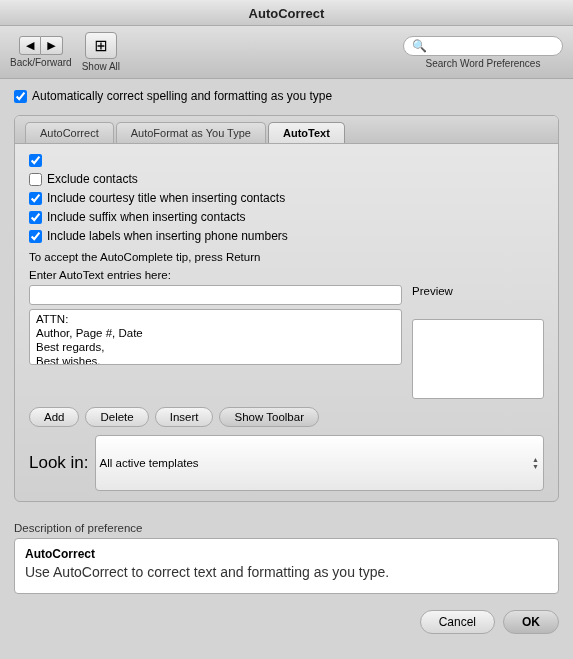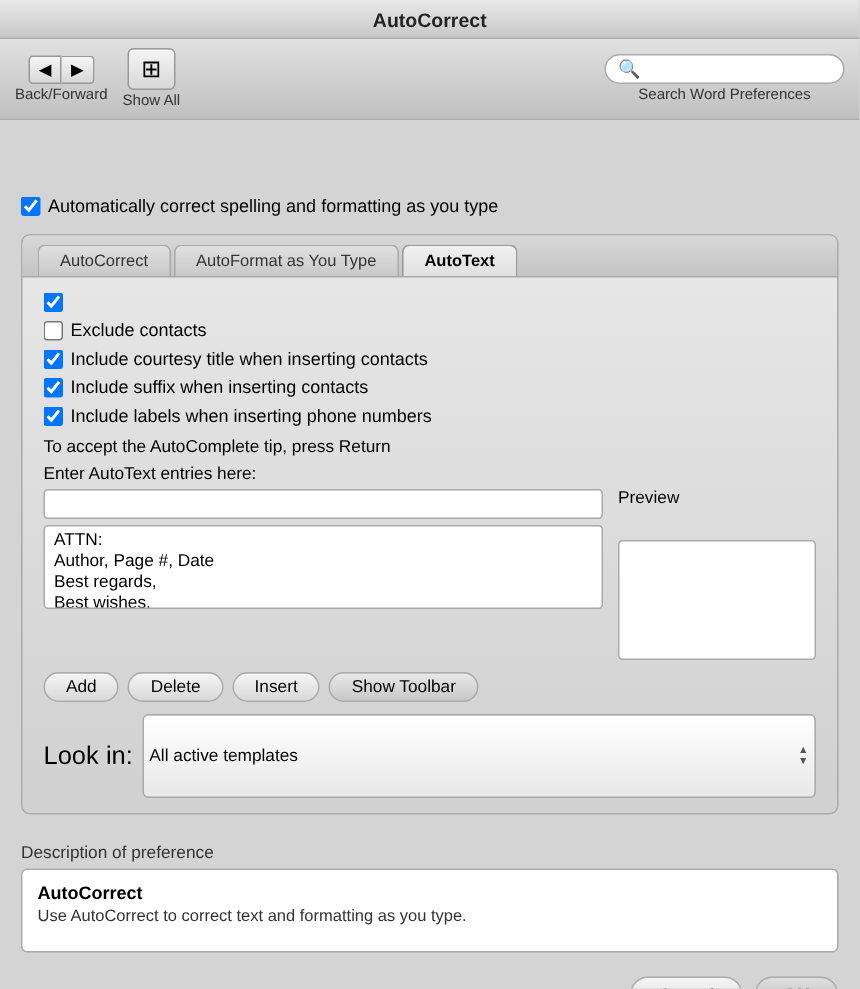--- a/index.html
+++ b/index.html
@@ -116,21 +116,20 @@
     }
 
     .search-label {
       font-size: 10px;
       color: #333;
     }
 
     
     .main-content {
       padding: 10px 14px;
-      margin-top: 40px;
     }
 
     .auto-correct-top {
       display: flex;
       align-items: center;
       gap: 6px;
       margin-bottom: 12px;
     }
 
     .checkbox-wrap {
@@ -347,21 +346,21 @@
       min-height: 56px;
     }
 
     .desc-name {
       font-size: 12px;
       font-weight: bold;
       margin-bottom: 3px;
     }
 
     .desc-text {
-      font-size: 11px;
+      font-size: 14px;
       color: #333;
     }
 
     
     .bottom-bar {
       display: flex;
       justify-content: flex-end;
       align-items: flex-end;
       gap: 8px;
       padding: 8px 14px;

